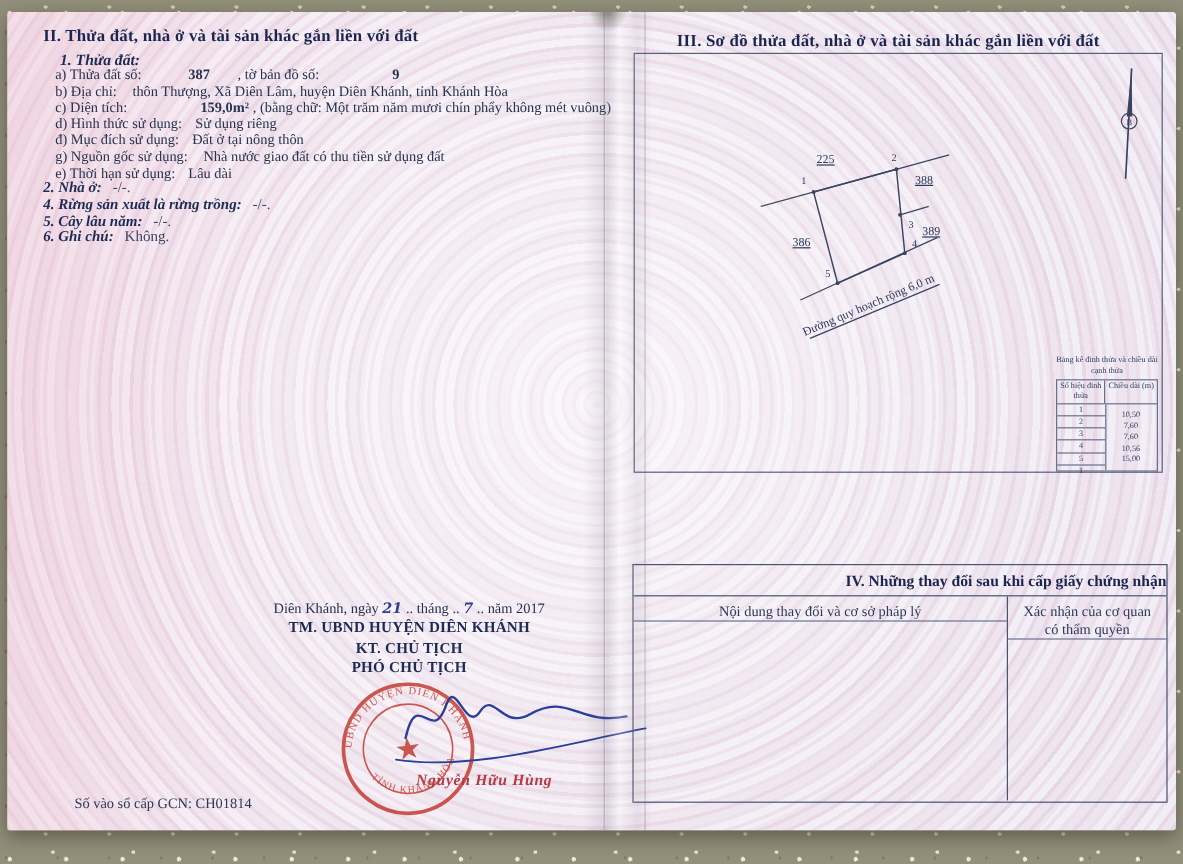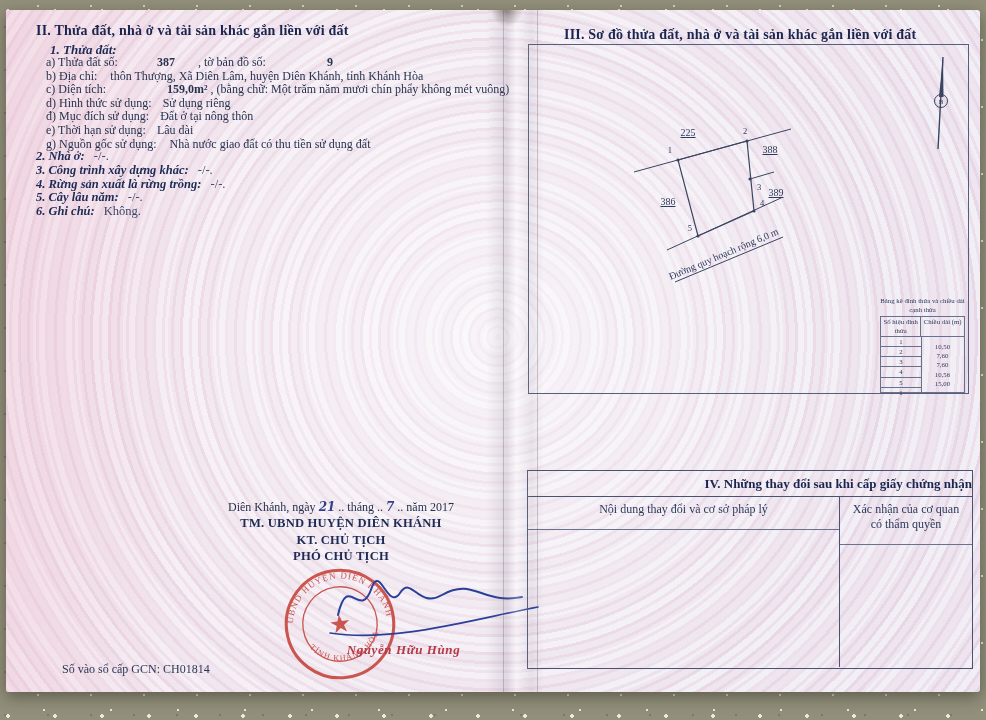--- a/index.html
+++ b/index.html
@@ -70,21 +70,21 @@
   .et-vcol{position:absolute;left:0;top:0;width:48%;height:100%;border-right:1px solid #68708c;}
   .et-vcell{height:9.16px;border-bottom:1px solid #68708c;font-size:6.8px;text-align:center;line-height:9px;}
   .et-vcell:last-child{border-bottom:none;}
   .et-len{position:absolute;left:48%;width:52%;text-align:center;font-size:6.8px;transform:translateY(-50%);}
 
   .sec4-box{position:absolute;left:27px;top:460px;width:444px;height:197px;border:1.2px solid #4a5270;color:#2e3a5c;}
   .sec4-title{height:25px;line-height:25px;text-align:right;font-weight:bold;font-size:13px;color:#1b2550;border-bottom:1.2px solid #4a5270;font-family:Liberation Serif, serif;}
   .sec4-cols{display:flex;height:170px;}
   .sec4-c1{width:311px;border-right:1px solid #4a5270;}
   .sec4-c2{width:132px;}
-  .sec4-h{font-size:12px;text-align:center;padding:5px 6px 12px;border-bottom:1px solid #6a7290;line-height:1.25;}
+  .sec4-h{font-size:12px;text-align:center;padding:5px 6px 0;border-bottom:1px solid #6a7290;line-height:1.25;}
   svg text{font-family:"Liberation Serif","DejaVu Serif",serif;}
   .dg-num{font-size:10px;fill:#2e3a5c;text-decoration:underline;}
   .dg-vx{font-size:8.5px;fill:#2e3a5c;}
 </style>
 </head>
 <body>
 
 <div class="paper">
   <div class="page-left-tint"></div>
 
@@ -110,36 +110,32 @@
       </div>
       <div class="fline">
         <span>d) Hình thức sử dụng:</span>
         <span class="ml8">Sử dụng riêng</span>
       </div>
       <div class="fline">
         <span>đ) Mục đích sử dụng:</span>
         <span class="ml8">Đất ở tại nông thôn</span>
       </div>
       <div class="fline">
+        <span>g) Nguồn gốc sử dụng:</span>
+        <span class="ml6">Nhà nước giao đất có thu tiền sử dụng đất</span>
+      </div>
+      <div class="fline">
         <span>e) Thời hạn sử dụng:</span>
         <span class="ml8">Lâu dài</span>
       </div>
-      <div class="fline">
-        <span>g) Nguồn gốc sử dụng:</span>
-        <span class="ml6">Nhà nước giao đất có thu tiền sử dụng đất</span>
-      </div>
     </div>
 
     <div class="items">
       <div class="iline">
         <span class="ilabel">2. Nhà ở:</span>
-        <span class="ival">-/-.</span>
-      </div>
-      <div class="iline">
-        <span class="ilabel">3. Công trình xây dựng khác:</span>
         <span class="ival">-/-.</span>
       </div>
       <div class="iline">
         <span class="ilabel">4. Rừng sản xuất là rừng trồng:</span>
         <span class="ival">-/-.</span>
       </div>
       <div class="iline">
         <span class="ilabel">5. Cây lâu năm:</span>
         <span class="ival">-/-.</span>
       </div>

